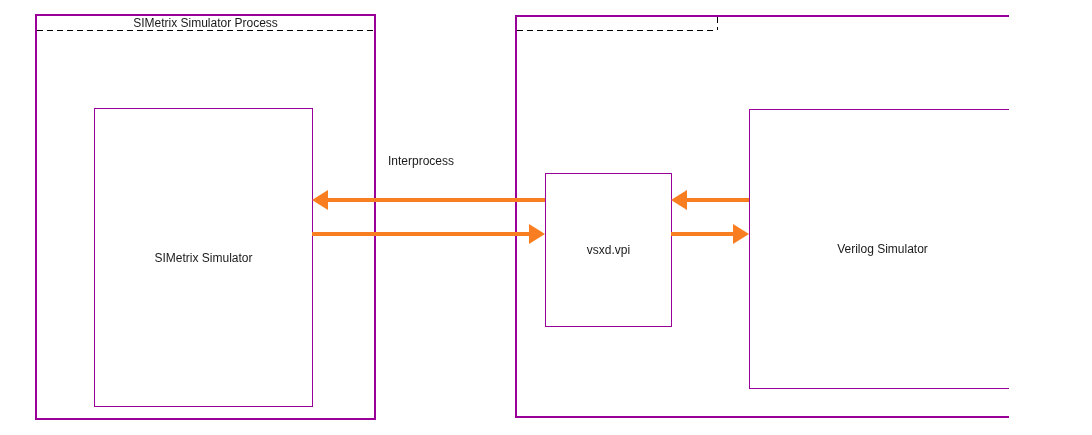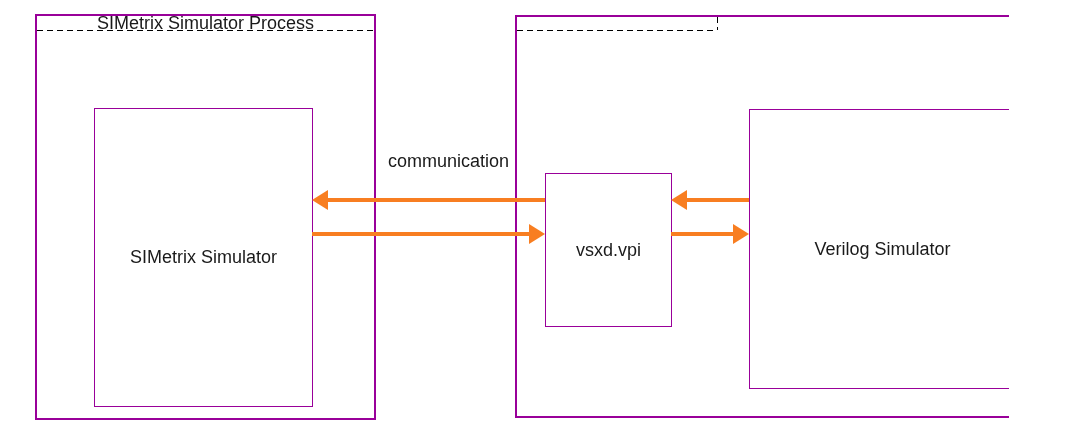--- a/index.html
+++ b/index.html
@@ -13,21 +13,21 @@
   body {
     background: var(--background);
     font-family: "Liberation Sans", sans-serif;
   }
   .canvas {
     position: relative;
     width: 1009px;
     height: 435px;
     background: var(--background);
     color: var(--text);
-    font-size: 18px;
+    font-size: 12px;
     overflow: hidden;
     border-radius: 12px;
   }
   
   .proc-box {
     position: absolute;
     border: 2px solid var(--box-border);
     box-sizing: border-box;
   }
   #proc-simetrix { left: 35px;  top: 14px; width: 341px; height: 406px; }
@@ -149,16 +149,16 @@
     <span class="head head-left"></span>
     <span class="arrow-line"></span>
   </div>
 
   <div class="arrow arrow-right" id="arrow-to-verilog">
     <span class="arrow-line"></span>
     <span class="head head-right"></span>
   </div>
 
   <div class="annotation">
-    <div>communication</div>
+    <div>Interprocess</div>
   </div>
 
 </div>
 
 </body></html>

